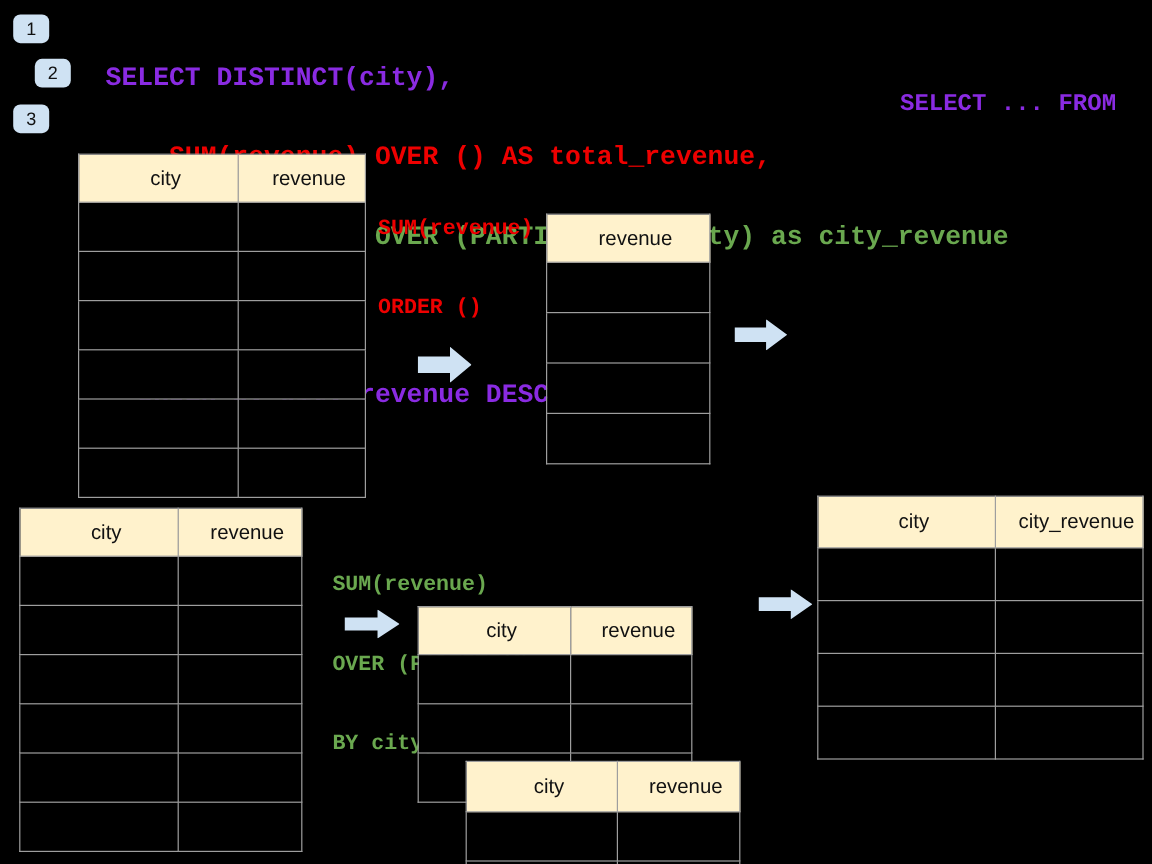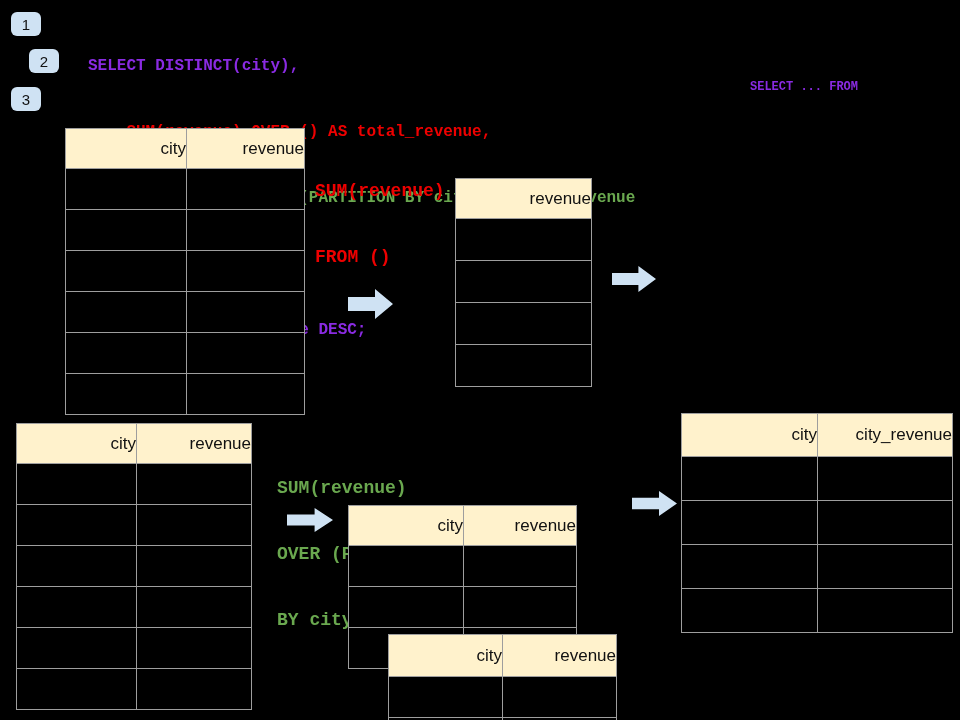--- a/index.html
+++ b/index.html
@@ -12,22 +12,22 @@
   }
 
   
   .code {
     position: absolute;
     font-family: "Liberation Mono", monospace;
     font-weight: bold;
     white-space: pre;
   }
   .code .ln { display: block; }
-  #main-code { left: 88px; top: 11px; font-size: 16px; line-height: 22px; }
-  #side-code { left: 750px; top: 35px; font-size: 12px; line-height: 21px; }
+  #main-code { left: 88px; top: 11px; font-size: 22px; line-height: 22px; }
+  #side-code { left: 750px; top: 35px; font-size: 20px; line-height: 21px; }
   #total-label { left: 315px; top: 136px; font-size: 18px; line-height: 22px; }
   #partition-label { left: 277px; top: 433px; font-size: 18px; line-height: 22px; }
 
   .c-purple { color: #8A2BE2; }
   .c-red    { color: #EE0000; }
   .c-green  { color: #6AA84F; }
 
   
   .badge {
     position: absolute;
@@ -59,22 +59,22 @@
     border-collapse: collapse;
     table-layout: fixed;
   }
   .tbl th {
     background: #FFF2CC;
     border: 1px solid #9E9E9E;
     color: #111111;
     font-family: "Liberation Sans", sans-serif;
     font-size: 17px;
     font-weight: normal;
-    text-align: right;
-    padding: 0 0 0 0;
+    text-align: center;
+    padding: 0 0 0 12px;
     vertical-align: middle;
   }
   .tbl td { border: 1px solid #9E9E9E; background: #000000; padding: 0; }
 
   #tbl-rides-top      { left: 65px;  top: 128px; width: 240px; }
   #tbl-rides-top th   { height: 39px; } #tbl-rides-top td { height: 40px; }
   #tbl-rides-top .c1  { width: 120px; }
 
   #tbl-total-result     { left: 455px; top: 178px; width: 137px; }
   #tbl-total-result th  { height: 39px; } #tbl-total-result td { height: 41px; }
@@ -109,21 +109,21 @@
   <span class="ln c-purple">  FROM rides</span>
   <span class="ln c-purple">  ORDER by city_revenue DESC;</span>
 </div>
 
 <div class="code" id="side-code">
   <span class="ln c-purple">SELECT ... FROM</span>
 </div>
 
 <div class="code" id="total-label">
   <span class="ln c-red">SUM(revenue)</span>
-  <span class="ln c-red">FROM ()</span>
+  <span class="ln c-red">ORDER ()</span>
 </div>
 
 <div class="code" id="partition-label">
   <span class="ln c-green">SUM(revenue)</span>
   <span class="ln c-green">OVER (PARTITION</span>
   <span class="ln c-green">BY city)</span>
 </div>
 
 <table class="tbl" id="tbl-rides-top">
     <thead>

